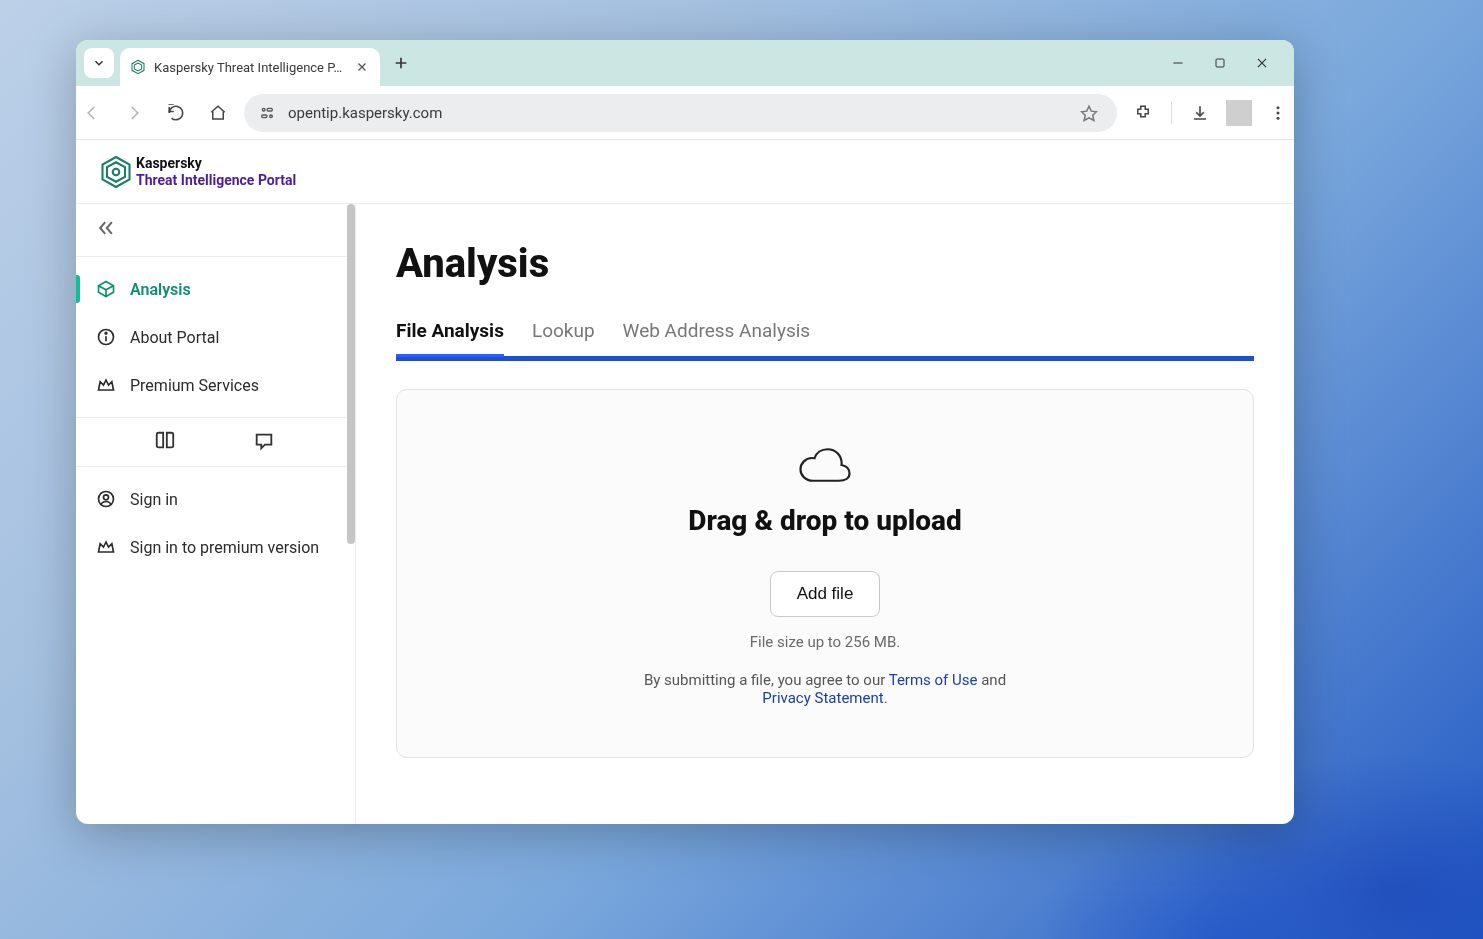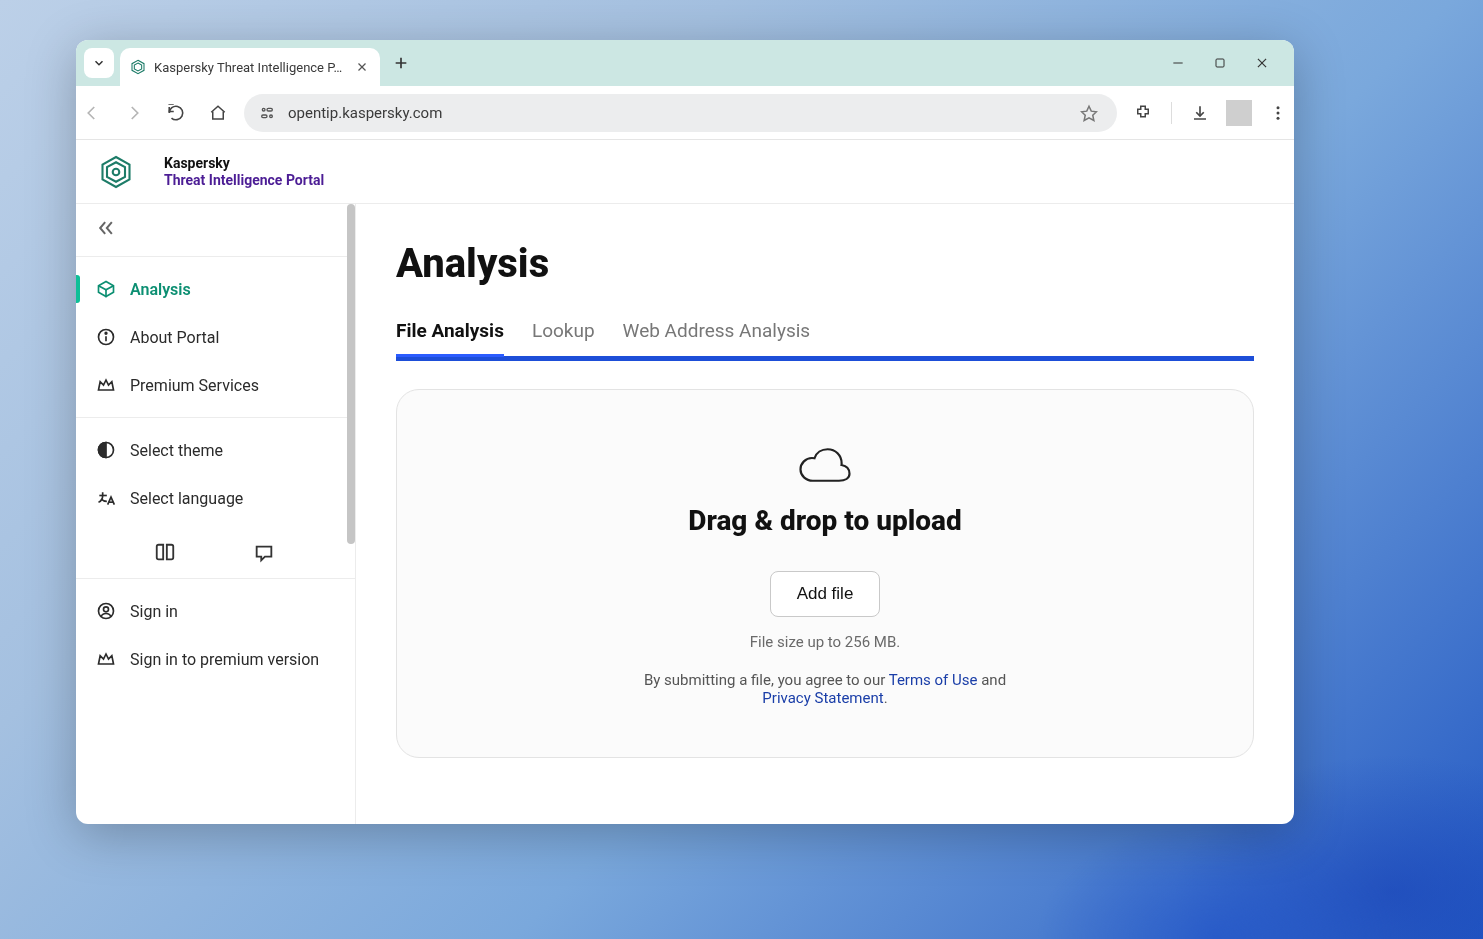--- a/index.html
+++ b/index.html
@@ -81,21 +81,21 @@
   .url-text { font-size:15px; color:#3b3b3b; flex:1;}
   .star { color:#777; }
   .profile-square { width:26px;height:26px; background:#cfcfcf; }
   .toolbar-sep {width:1px;height:22px;background:#ddd;margin:0 2px;}
 
   
   .app-header {
     height:64px; display:flex; align-items:center; padding:0 22px;
     border-bottom:1px solid #ececec; gap:14px;
   }
-  .logo-wrap{ display:flex; align-items:center; gap:30px;}
+  .logo-wrap{ display:flex; align-items:center; gap:2px;}
   .logo-icon { width:36px;height:36px;color:#1d7c68; }
   .logo-text { display:flex;flex-direction:column; line-height:1.2;}
   .logo-text .l1{font-weight:700;font-size:14px;color:#111;}
   .logo-text .l2{font-weight:700;font-size:14px;color:#4c1d95;}
 
   
   .app-body { flex:1; display:flex; overflow:hidden; position:relative;}
   .sidebar {
     width:280px; border-right:1px solid #ececec;
     display:flex; flex-direction:column;
@@ -123,21 +123,21 @@
   .sb-footer-icons{ display:flex;justify-content:space-around; padding:12px 40px;}
   .sb-foot-icon{ width:24px;height:24px;color:#333;}
 
   
   .main { flex:1; padding:36px 40px; overflow:auto;}
   .page-title{ font-size:40px; font-weight:800; color:#111; margin-bottom:32px;}
   .tabs{ display:flex; gap:28px; border-bottom:5px solid #1d4ed8; margin-bottom:28px;}
   .tab{ font-size:19px; color:#777; padding-bottom:12px; cursor:pointer;}
   .tab.active{ color:#111; font-weight:700; border-bottom:3px solid #2b5cff; margin-bottom:-1px;}
   .dropzone{
-    border:1px solid #e3e3e3; border-radius:23px;
+    border:1px solid #e3e3e3; border-radius:11px;
     padding:54px 20px 50px; text-align:center; background:#fbfbfb;
   }
   .cloud-icon{ width:56px;height:42px; margin:0 auto 18px; color:#222;}
   .drop-title{ font-size:28px; font-weight:800; color:#111; margin-bottom:34px;}
   .add-file-btn{
     display:inline-block; padding:12px 26px; font-size:17px;
     border:1px solid #c9c9c9; border-radius:8px; background:#fff; color:#111;
     cursor:pointer;
   }
   .limit{ margin-top:16px; color:#6a6a6a; font-size:15px;}
@@ -314,43 +314,20 @@
         <div class="sb-item">
           <span class="sb-icon">
             <svg width="20" height="20" viewBox="0 0 24 24" fill="none" stroke="currentColor" stroke-width="2">
                 <path d="M3 18h18l-2-10-4 4-3-6-3 6-4-4z"></path>
               </svg>
           </span>
           <span>Premium Services</span>
         </div>
       </div>
       <div class="sb-divider"></div>
-      <div class="sb-items">
-        <div class="sb-item">
-          <span class="sb-icon">
-            <svg width="20" height="20" viewBox="0 0 24 24" fill="none" stroke="currentColor" stroke-width="2">
-                <circle cx="12" cy="12" r="9"></circle>
-                <path d="M12 3a9 9 0 0 0 0 18z" fill="currentColor"></path>
-              </svg>
-          </span>
-          <span>Select theme</span>
-        </div>
-        <div class="sb-item">
-          <span class="sb-icon">
-            <svg width="20" height="20" viewBox="0 0 24 24" fill="none" stroke="currentColor" stroke-width="2">
-                <path d="M4 9h9"></path>
-                <path d="M8 5v4c0 4-2 7-5 8"></path>
-                <path d="M6 13c2 2 5 3 7 3"></path>
-                <path d="M14 20l4-9 4 9"></path>
-                <path d="M15.5 17h5"></path>
-              </svg>
-          </span>
-          <span>Select language</span>
-        </div>
-      </div>
       <div class="sb-footer-icons">
         <span class="sb-foot-icon">
           <svg width="22" height="22" viewBox="0 0 24 24" fill="none" stroke="currentColor" stroke-width="2">
               <path d="M3 5a2 2 0 0 1 2-2h5v16H5a2 2 0 0 1-2-2z"></path>
               <path d="M21 5a2 2 0 0 0-2-2h-5v16h5a2 2 0 0 0 2-2z"></path>
             </svg>
         </span>
         <span class="sb-foot-icon">
           <svg width="22" height="22" viewBox="0 0 24 24" fill="none" stroke="currentColor" stroke-width="2">
               <path d="M4 5h16v11H13l-4 4v-4H4z"></path>

